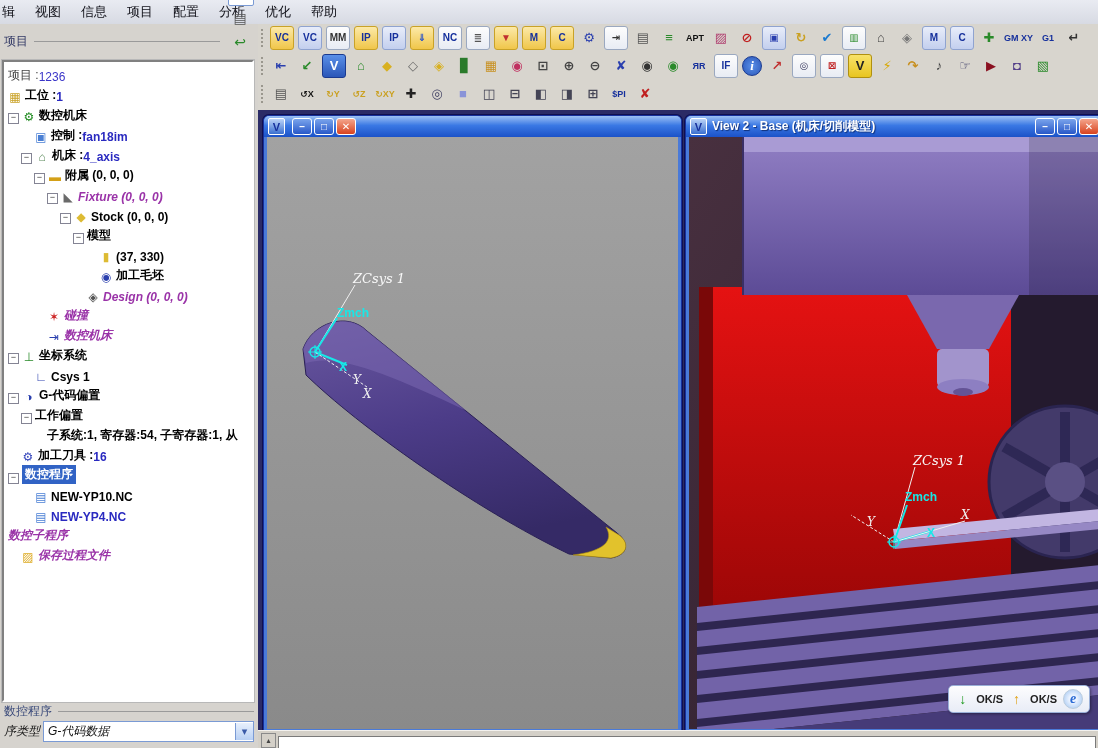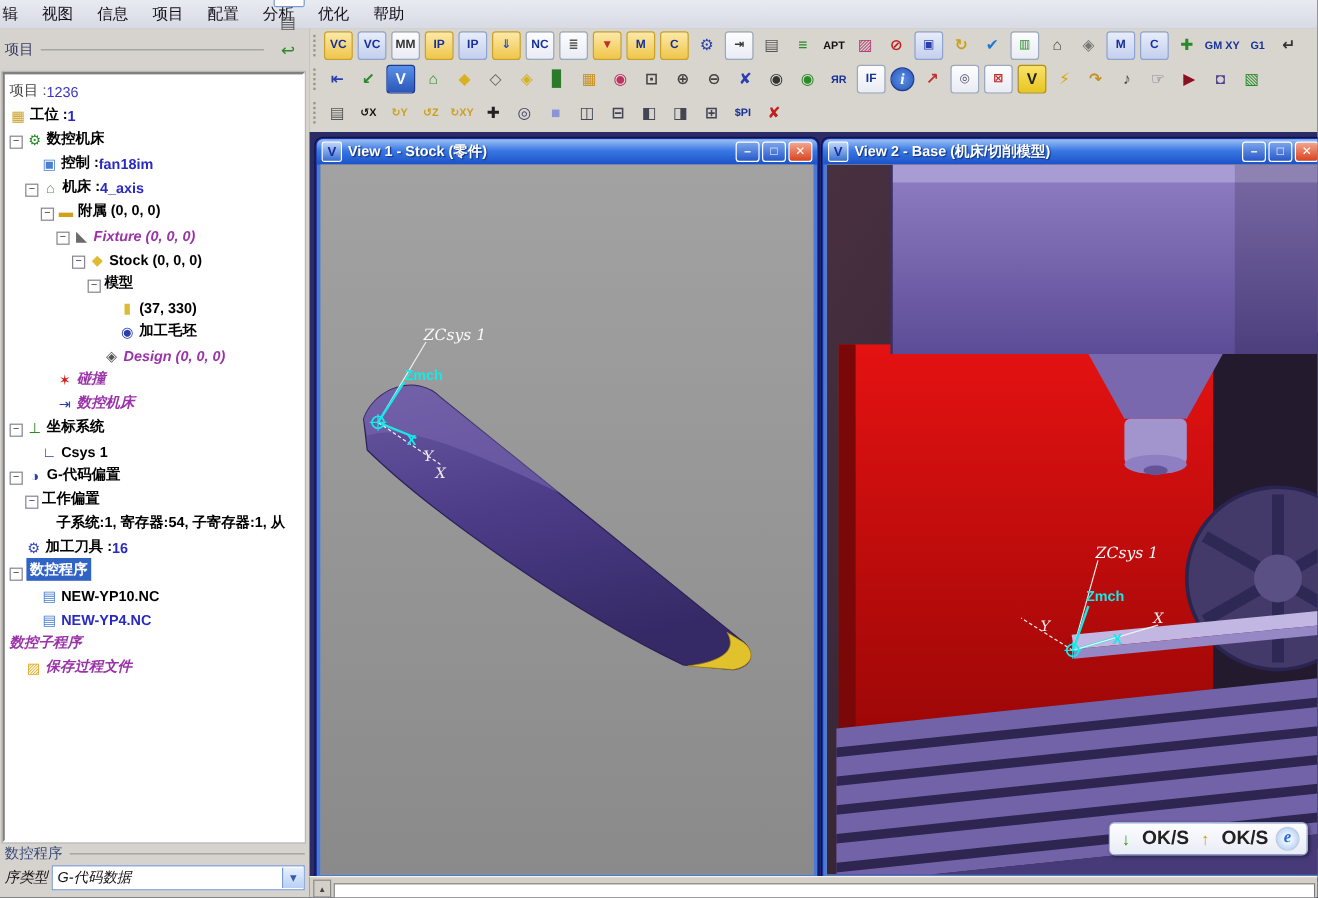--- a/index.html
+++ b/index.html
@@ -68,21 +68,21 @@
   .wbtn{width:18px;height:15px;margin-left:2px;border:1px solid #fff;border-radius:3px;color:#fff;font-size:10px;
         font-weight:bold;display:flex;align-items:center;justify-content:center;line-height:8px;}
   .wbtn.min,.wbtn.max{background:linear-gradient(#7aa4ec,#2858c8);}
   .wbtn.close{background:linear-gradient(#f4a58c,#d8431f);}
   .vcontent{flex:1;margin:0 3px 3px 3px;position:relative;overflow:hidden;background:#949494;}
   svg{display:block;}
   
   #okbar{position:absolute;right:10px;bottom:16px;height:26px;background:linear-gradient(#fdfdfe,#e8ecf6);
          border:1px solid #9ab0d8;border-radius:5px;display:flex;align-items:center;padding:0 6px;box-shadow:1px 1px 3px rgba(0,0,0,.4);}
   #okbar .arrow{font-size:14px;font-weight:bold;margin:0 4px;}
-  #okbar .oks{font-size:16px;font-weight:bold;color:#222;margin:0 6px;}
+  #okbar .oks{font-size:11px;font-weight:bold;color:#222;margin:0 6px;}
   #okbar .ie{width:18px;height:18px;border-radius:50%;background:radial-gradient(#eaf2ff 30%,#9cc2f0);
              color:#2a6ad4;font-family:"Liberation Serif",serif;font-style:italic;font-weight:bold;font-size:14px;
              display:flex;align-items:center;justify-content:center;border:1px solid #bcd;}
   #watermark{position:absolute;right:2px;bottom:0;font-size:16px;font-weight:bold;font-style:italic;color:#d42020;
              text-shadow:-1px -1px 0 #fff,1px -1px 0 #fff,-1px 1px 0 #fff,1px 1px 0 #fff,0 0 2px #fff;white-space:nowrap;}
   
   #bottomstrip{position:absolute;left:258px;bottom:0;right:0;height:17px;background:#d4d0c8;border-top:1px solid #f4f2ee;}
   #collapse-btn{position:absolute;left:3px;top:2px;width:13px;height:13px;background:#d4d0c8;border:1px solid #8a8a8a;
                 font-size:8px;color:#444;display:flex;align-items:center;justify-content:center;}
   #status-input{position:absolute;left:20px;right:2px;top:5px;height:12px;background:#fff;border:1px solid #7a7a7a;
@@ -324,21 +324,20 @@
         <div class="tbtn txt" style="color: rgb(22, 48, 156);">$PI</div>
         <div class="tbtn plain" style="color: rgb(192, 32, 32);">✘</div>
       </div>
   </div>
 
   <div id="mdi">
 
     <div class="vwin" style="left:5px;top:5px;width:417px;height:616px;">
       <div class="vtitle">
         <span class="vlogo">V</span>
-        <span class="vtext">View 1 - Stock (零件)</span>
         <span class="wbtn min">–</span>
         <span class="wbtn max">□</span>
         <span class="wbtn close">✕</span>
       </div>
       <div class="vcontent">
         <svg width="411" height="592" viewBox="0 0 411 592">
           <defs>
             <linearGradient id="bg1" x1="0" y1="0" x2="0" y2="1">
               <stop offset="0" stop-color="#a2a2a2"></stop>
                 <stop offset="1" stop-color="#8a8a8a"></stop>

